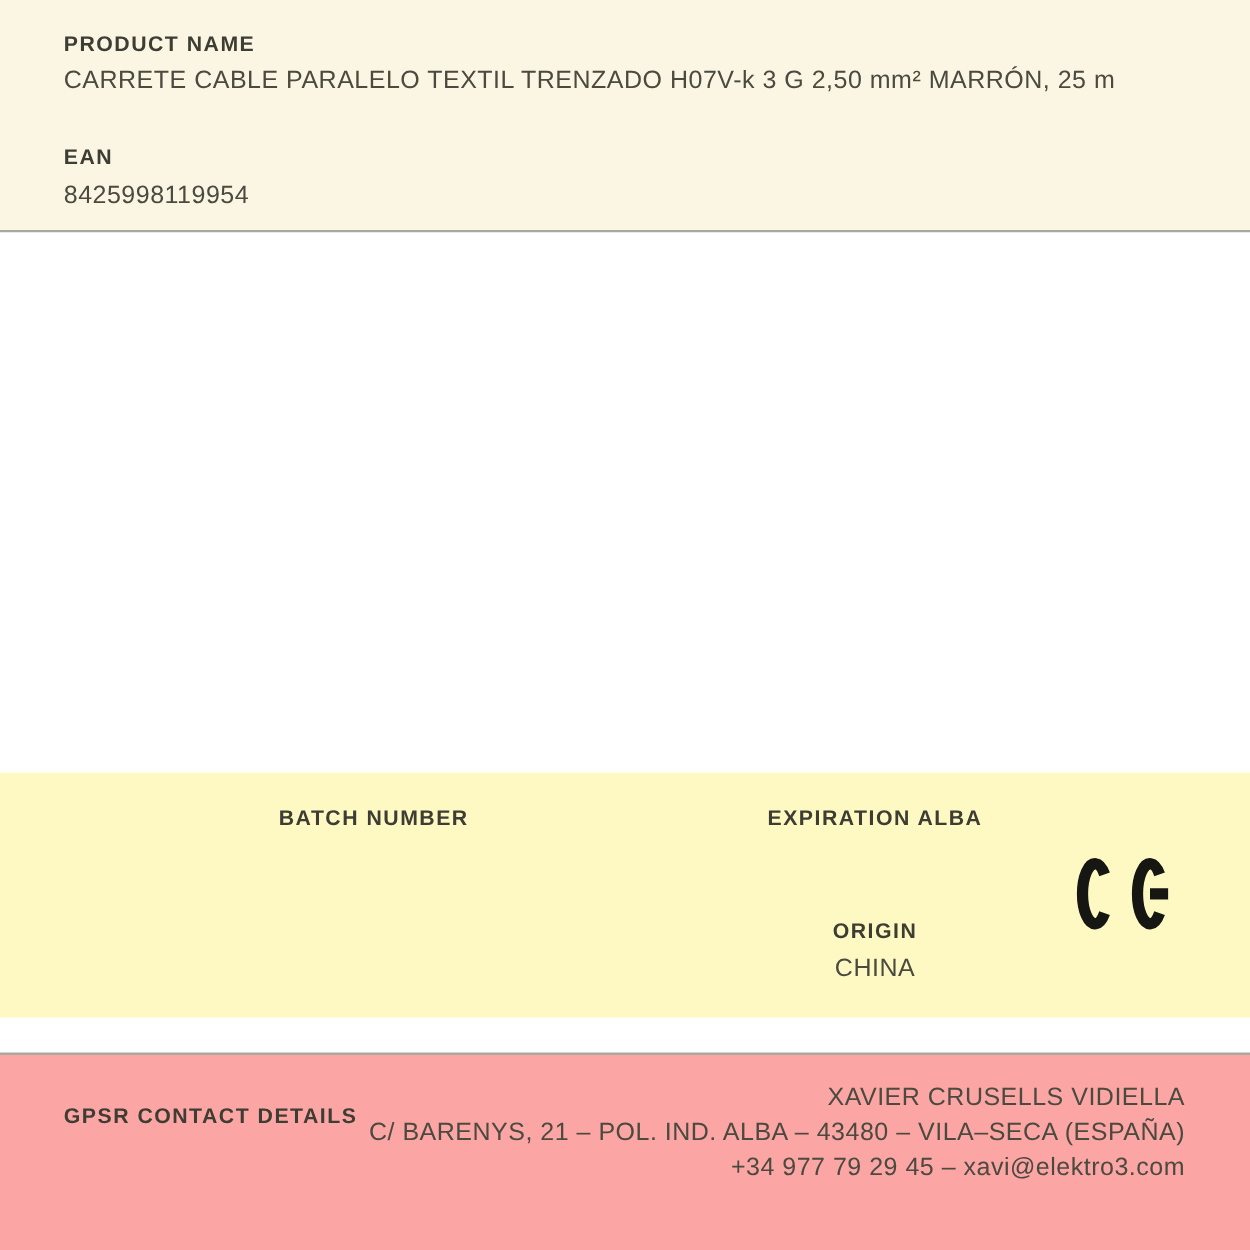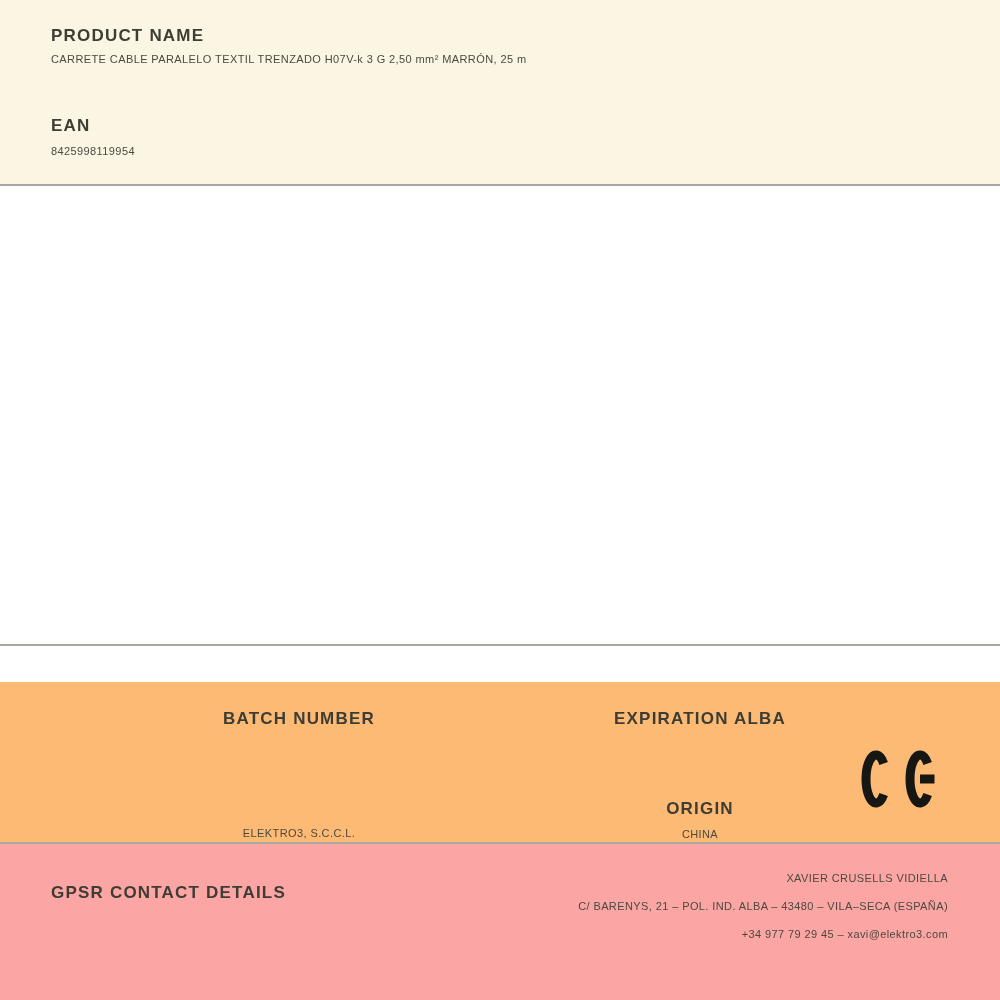--- a/index.html
+++ b/index.html
@@ -11,21 +11,21 @@
     background: #ffffff;
     font-family: "Liberation Sans", sans-serif;
   }
   .band {
     position: absolute;
     left: 0;
     width: 1000px;
   }
   #band-product  { top: 0;     height: 184px; background: #FBF6E4; }
   #band-middle   { top: 186px; height: 458px; background: #FFFFFF; }
-  #band-details  { top: 682px; height: 196px; background: #fdba74; }
+  #band-details  { top: 618px; height: 196px; background: #fef9c3; }
   #band-contact  { top: 844px; height: 156px; background: #fca5a5; }
   .divider {
     position: absolute;
     left: 0;
     width: 1000px;
     height: 2px;
     background: #A9A8A0;
   }
   #divider-1 { top: 184px; }
   #divider-2 { top: 644px; }
@@ -35,21 +35,21 @@
 
   .h {
     font-weight: bold;
     font-size: 17px;
     letter-spacing: 1.2px;
     color: #3D3D33;
     white-space: nowrap;
   }
   .v {
     font-weight: normal;
-    font-size: 11px;
+    font-size: 20px;
     letter-spacing: 0.4px;
     color: #4A4A3F;
     white-space: nowrap;
   }
 
   
   #product-name-label { left: 51px; top: 26px; }
   #product-name-value { left: 51px; top: 53px; }
   #ean-label          { left: 51px; top: 116px; }
   #ean-value          { left: 51px; top: 145px; }
@@ -86,21 +86,20 @@
 
 <div class="band" id="band-middle"></div>
 
 <div class="divider" id="divider-2"></div>
 
 <div class="band" id="band-details">
   <div class="abs h col-left" id="batch-label">BATCH NUMBER</div>
   <div class="abs h col-right" id="expiration-label">EXPIRATION ALBA</div>
   <div class="abs v col-left" id="batch-value"></div>
   <div class="abs v col-right" id="expiration-value"></div>
-  <div class="abs v col-left" id="legal-value">ELEKTRO3, S.C.C.L.</div>
   <div class="abs h col-right" id="origin-label">ORIGIN</div>
   <div class="abs v col-right" id="origin-value">CHINA</div>
 
   <svg class="abs" id="ce-mark" viewBox="0 0 78 64" xmlns="http://www.w3.org/2000/svg" aria-label="CE">
     <g stroke="#161613" stroke-width="9" fill="none" stroke-linecap="butt">
       <path d="M 22.66 16.57 A 10 24 0 1 0 22.66 47.43"></path>
       <path d="M 66.66 16.57 A 10 24 0 1 0 66.66 47.43"></path>
       <path d="M 59 32 H 73.5"></path>
     </g>
   </svg>

